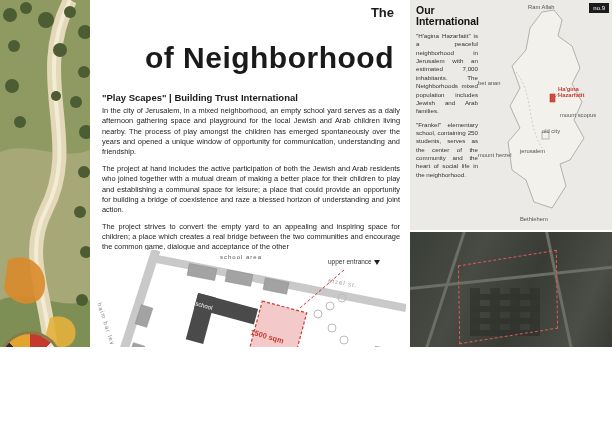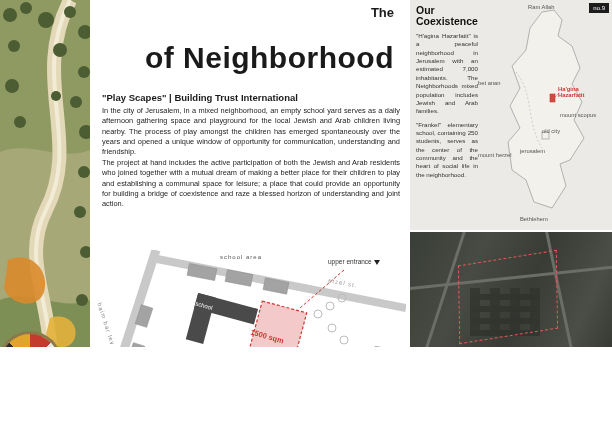--- a/index.html
+++ b/index.html
@@ -15,21 +15,21 @@
   .stripes{position:absolute;left:0;top:392px;width:44px;height:29px;border-top-right-radius:18px;
     background:repeating-linear-gradient(55deg,#e08a2e 0 4px,#f0c04a 4px 8px,#b85c20 8px 12px);}
 
   
   .center{position:absolute;left:90px;top:0;width:318px;height:421px;background:#fff;}
   .title-row{position:absolute;top:2px;right:14px;display:flex;align-items:flex-start;gap:3px;}
   .title-the{font-size:13px;font-weight:bold;margin-top:3px;}
   .title-main{font-size:36px;font-weight:bold;letter-spacing:3px;line-height:0.95;}
   .title-sub{position:absolute;top:41px;right:14px;font-size:30px;font-weight:bold;letter-spacing:0.5px;}
   .intro-heading{position:absolute;left:12px;top:92px;font-size:9.5px;font-weight:bold;}
-  .text-col{position:absolute;left:12px;top:106px;width:298px;display:flex;flex-direction:column;}
+  .text-col{position:absolute;left:12px;top:106px;width:298px;display:flex;flex-direction:column;gap:6px;}
   .text-col p{margin:0;font-size:7.4px;line-height:1.4;text-align:justify;color:#1c1c1c;}
 
   
   .site-plan{position:absolute;left:2px;top:250px;width:314px;height:168px;}
   .sp-label{position:absolute;font-size:6px;color:#555;}
   .sp-school-area{left:128px;top:4px;letter-spacing:1px;}
   .sp-school{left:84px;top:50px;color:#fff;font-size:6px;transform:rotate(16deg);}
   .sp-area{left:158px;top:82px;color:#c7392f;font-weight:bold;font-size:7.5px;transform:rotate(16deg);}
   .sp-upper{left:236px;top:8px;color:#333;font-size:6.5px;}
   .sp-lower{left:136px;top:148px;color:#fff;background:#1d1d1d;padding:1px 4px;font-size:6.5px;border-radius:1px;}
@@ -128,20 +128,21 @@
   <div class="center">
     <div class="title-row">
       <span class="title-the">The</span>
     </div>
     <div class="title-sub">of Neighborhood</div>
 
     <div class="intro-heading">"Play Scapes" | Building Trust International</div>
     <div class="text-col">
       <p>In the city of Jerusalem, in a mixed neighborhood, an empty school yard serves as a daily afternoon gathering space and playground for the local Jewish and Arab children living nearby. The process of play amongst the children has emerged spontaneously over the years and opened a unique window of opportunity for communication, understanding and friendship.</p>
       <p>The project at hand includes the active participation of both the Jewish and Arab residents who joined together with a mutual dream of making a better place for their children to play and establishing a communal space for leisure; a place that could provide an opportunity for building a bridge of coexistence and raze a blessed horizon of understanding and joint action.</p>
+      <p>The project strives to convert the empty yard to an appealing and inspiring space for children; a place which creates a real bridge between the two communities and encourage the common game, dialogue and acceptance of the other</p>
     </div>
 
     <div class="site-plan">
       <svg width="314" height="168" viewBox="0 0 314 168">
         <rect width="314" height="168" fill="#ffffff"></rect>
 
         <path d="M64,0 L10,168" stroke="#c9c9c9" stroke-width="9" fill="none"></path>
         <path d="M60,8 L314,58" stroke="#c9c9c9" stroke-width="8" fill="none"></path>
         <path d="M30,104 C110,92 210,124 314,120" stroke="#d6d6d6" stroke-width="6" fill="none"></path>
 
@@ -210,21 +211,21 @@
           <line x1="4" y1="0" x2="4" y2="20" stroke="#111" stroke-width="1.2"></line>
           <polygon points="1,19 7,19 4,26" fill="#111"></polygon>
         </svg>
       </div>
     </div>
   </div>
 
   <div class="right">
 
     <div class="neigh">
-      <div class="neigh-heading">Our Coexistence</div>
+      <div class="neigh-heading">Our International</div>
       <div class="badge">no.9</div>
       <div class="neigh-text">
         <p>"H'agina Hazarfatit" is a peaceful neighborhood in Jerusalem with an estimated 7,000 inhabitants. The Neighborhoods mixed population includes Jewish and Arab families.</p>
         <p>"Frankel" elementary school, containing 250 students, serves as the center of the community and the heart of social life in the neighborhood.</p>
       </div>
 
       <div class="map-wrap">
         <svg width="134" height="226" viewBox="0 0 134 226">
           <path d="M66,10 L78,8 L86,18 L82,34 L96,44 L104,66 L96,82 L106,100 L98,118 L108,136 L94,158 L84,162 L90,184 L76,206 L58,200 L50,178 L36,168 L32,140 L44,126 L34,104 L44,86 L36,64 L50,48 L54,26 Z" fill="#f3f1ec" stroke="#a9a9a9" stroke-width="0.9"></path>
           <path d="M40,70 C58,92 50,120 66,146" stroke="#bdbdbd" stroke-width="0.7" stroke-dasharray="2,2" fill="none"></path>

